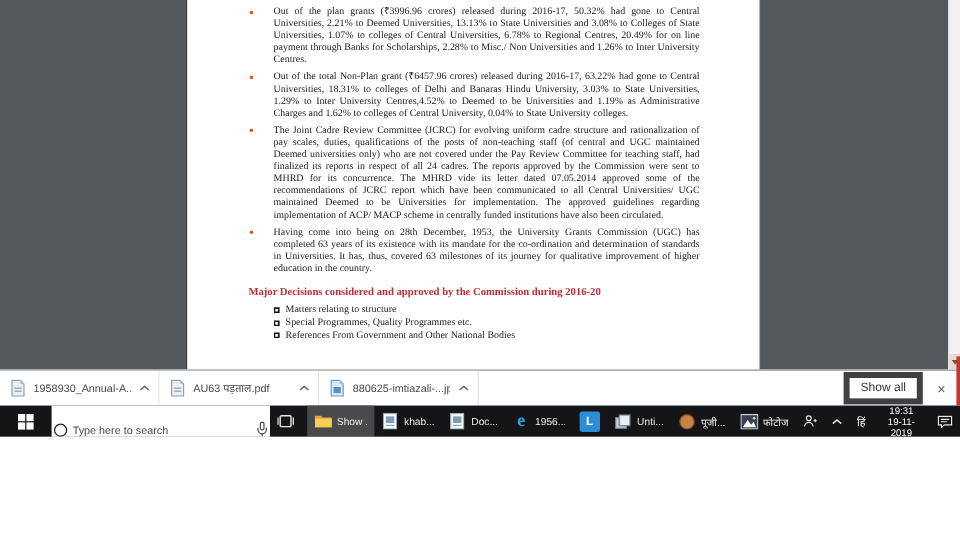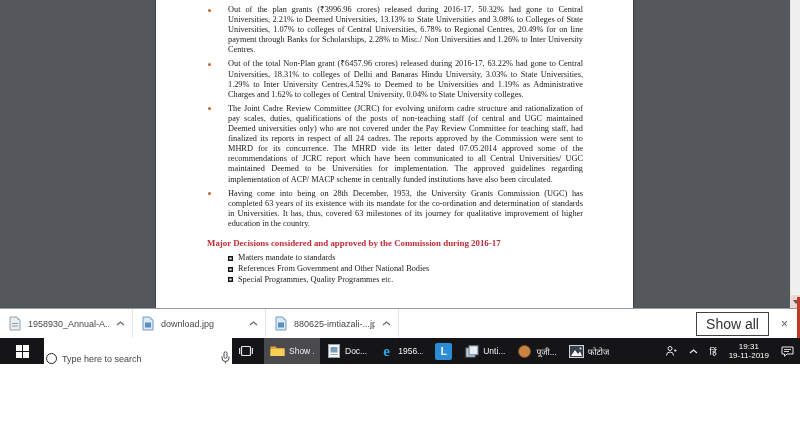--- a/index.html
+++ b/index.html
@@ -32,21 +32,21 @@
 
   
   .downloads-bar { position:absolute; left:0; top:308px; width:800px; height:30px; background:#ffffff;
                    border-top:1px solid #9c9c9c; display:flex; align-items:stretch; }
   .dl-item { width:133px; flex:0 0 auto; border-right:1px solid #e4e4e4; display:flex; align-items:center;
              padding:0 7px 0 9px; gap:7px; cursor:pointer; background:#fff; }
   .dl-name { flex:1; font-size:9px; color:#474747; white-space:nowrap; overflow:hidden; }
   .dl-chevron { flex:0 0 auto; display:flex; }
   .file-ico { flex:0 0 auto; }
   .dl-right { flex:1; display:flex; align-items:center; justify-content:flex-end; gap:12px; padding-right:12px; }
-  .show-all-btn { border:1px solid #404040; background:#fff; padding:3px 9px; font-size:14px; color:#333;
+  .show-all-btn { border:5px solid #404040; background:#fff; padding:3px 9px; font-size:10px; color:#333;
                   font-family:"Liberation Sans", sans-serif; cursor:pointer;margin-left:11px; }
   .dl-close { font-size:12px; color:#5f5f5f; cursor:pointer; line-height:1; }
 
   
   .taskbar { position:absolute; left:0; top:338px; width:800px; height:26px; background:#151517;
              display:flex; align-items:stretch; color:#eaeaea; }
   .start-btn { width:44px; display:flex; align-items:center; justify-content:center; cursor:pointer; }
   .win-logo { display:grid; grid-template-columns:6px 6px; grid-template-rows:6px 6px; gap:1px; }
   .win-logo span { background:#ffffff; }
   .search-box { width:188px; background:#ffffff; display:flex; align-items:flex-end; padding:0 2px; gap:5px; }
@@ -103,34 +103,34 @@
             </span>
           <p class="bullet-text">The Joint Cadre Review Committee (JCRC) for evolving uniform cadre structure and rationalization of pay scales, duties, qualifications of the posts of non-teaching staff (of central and UGC maintained Deemed universities only) who are not covered under the Pay Review Committee for teaching staff, had finalized its reports in respect of all 24 cadres. The reports approved by the Commission were sent to MHRD for its concurrence. The MHRD vide its letter dated 07.05.2014 approved some of the recommendations of JCRC report which have been communicated to all Central Universities/ UGC maintained Deemed to be Universities for implementation. The approved guidelines regarding implementation of ACP/ MACP scheme in centrally funded institutions have also been circulated.</p>
         </div>
         <div class="bullet-item">
           <span class="bullet-marker">
               <i></i>
             </span>
           <p class="bullet-text">Having come into being on 28th December, 1953, the University Grants Commission (UGC) has completed 63 years of its existence with its mandate for the co-ordination and determination of standards in Universities. It has, thus, covered 63 milestones of its journey for qualitative improvement of higher education in the country.</p>
         </div>
 
-        <h2 class="doc-heading">Major Decisions considered and approved by the Commission during 2016-17</h2>
+        <h2 class="doc-heading">Major Decisions considered and approved by the Commission during 2016-20</h2>
 
         <div class="sub-bullets">
           <div class="sub-bullet">
             <span class="sq-marker"></span>
-            <span class="sub-bullet-text">Matters mandate to standards</span>
+            <span class="sub-bullet-text">Matters relating to structure</span>
+          </div>
+          <div class="sub-bullet">
+            <span class="sq-marker"></span>
+            <span class="sub-bullet-text">Special Programmes, Quality Programmes etc.</span>
           </div>
           <div class="sub-bullet">
             <span class="sq-marker"></span>
             <span class="sub-bullet-text">References From Government and Other National Bodies</span>
-          </div>
-          <div class="sub-bullet">
-            <span class="sq-marker"></span>
-            <span class="sub-bullet-text">Special Programmes, Quality Programmes etc.</span>
           </div>
         </div>
 
       </div>
     </div>
 
     <div class="pdf-scrollbar">
       <div class="sb-down">
           <i></i>
         </div>
@@ -152,36 +152,37 @@
       </span>
       <span class="dl-name">1958930_Annual-A....pdf</span>
       <span class="dl-chevron">
         <svg width="9" height="5" viewBox="0 0 9 5">
             <polyline points="1,4 4.5,1 8,4" stroke="#6a6a6a" stroke-width="1.3" fill="none"></polyline>
           </svg>
       </span>
     </div>
 
 
-
     <div class="dl-item">
       <span class="file-ico">
         <svg class="page-svg" width="12" height="15" viewBox="0 0 12 15">
-            <path d="M1 1 h7 l3 3 v10 h-10 z" fill="#dbe9f7" stroke="#6f9cc6" stroke-width="1"></path>
-            <path d="M8 1 v3 h3 z" fill="#a9c6e0"></path>
-            <rect x="3" y="6.5" width="6" height="5" fill="#5b8fc0"></rect>
-          </svg>
-      </span>
-      <span class="dl-name">download.jpg</span>
+            <path d="M1 1 h7 l3 3 v10 h-10 z" fill="#eceff1" stroke="#90a0ab" stroke-width="1"></path>
+            <path d="M8 1 v3 h3 z" fill="#b9c4cb"></path>
+            <rect x="3" y="7" width="6" height="1" fill="#8fa0ab"></rect>
+            <rect x="3" y="9.5" width="6" height="1" fill="#8fa0ab"></rect>
+          </svg>
+      </span>
+      <span class="dl-name">AU63 पड़ताल.pdf</span>
       <span class="dl-chevron">
         <svg width="9" height="5" viewBox="0 0 9 5">
             <polyline points="1,4 4.5,1 8,4" stroke="#6a6a6a" stroke-width="1.3" fill="none"></polyline>
           </svg>
       </span>
     </div>
+
 
     <div class="dl-item">
       <span class="file-ico">
         <svg class="page-svg" width="12" height="15" viewBox="0 0 12 15">
             <path d="M1 1 h7 l3 3 v10 h-10 z" fill="#dbe9f7" stroke="#6f9cc6" stroke-width="1"></path>
             <path d="M8 1 v3 h3 z" fill="#a9c6e0"></path>
             <rect x="3" y="6.5" width="6" height="5" fill="#5b8fc0"></rect>
           </svg>
       </span>
       <span class="dl-name">880625-imtiazali-...jpg</span>
@@ -234,20 +235,30 @@
       <div class="app-btn active">
         <span class="ico">
           <svg class="folder-svg" width="15" height="12" viewBox="0 0 15 12">
               <path d="M0.5 1.5 h5 l1.5 1.5 h7.5 v8 h-14 z" fill="#e6a33e"></path>
               <path d="M0.5 4 h14 v7 h-14 z" fill="#f8ce54"></path>
             </svg>
         </span>
         <span class="app-label">Show ...</span>
       </div>
 
+      <div class="app-btn">
+        <span class="ico">
+          <svg width="12" height="14" viewBox="0 0 12 14">
+              <rect x="0.5" y="0.5" width="11" height="13" fill="#f5f7f9" stroke="#9aa7b0"></rect>
+              <rect x="2.5" y="3" width="7" height="5.5" fill="#7d9db8"></rect>
+              <rect x="2.5" y="10" width="7" height="1" fill="#9aa7b0"></rect>
+            </svg>
+        </span>
+        <span class="app-label">khab...</span>
+      </div>
 
       <div class="app-btn">
         <span class="ico">
           <svg width="12" height="14" viewBox="0 0 12 14">
               <rect x="0.5" y="0.5" width="11" height="13" fill="#f5f7f9" stroke="#9aa7b0"></rect>
               <rect x="2.5" y="3" width="7" height="5.5" fill="#7d9db8"></rect>
               <rect x="2.5" y="10" width="7" height="1" fill="#9aa7b0"></rect>
             </svg>
         </span>
         <span class="app-label">Doc...</span>

